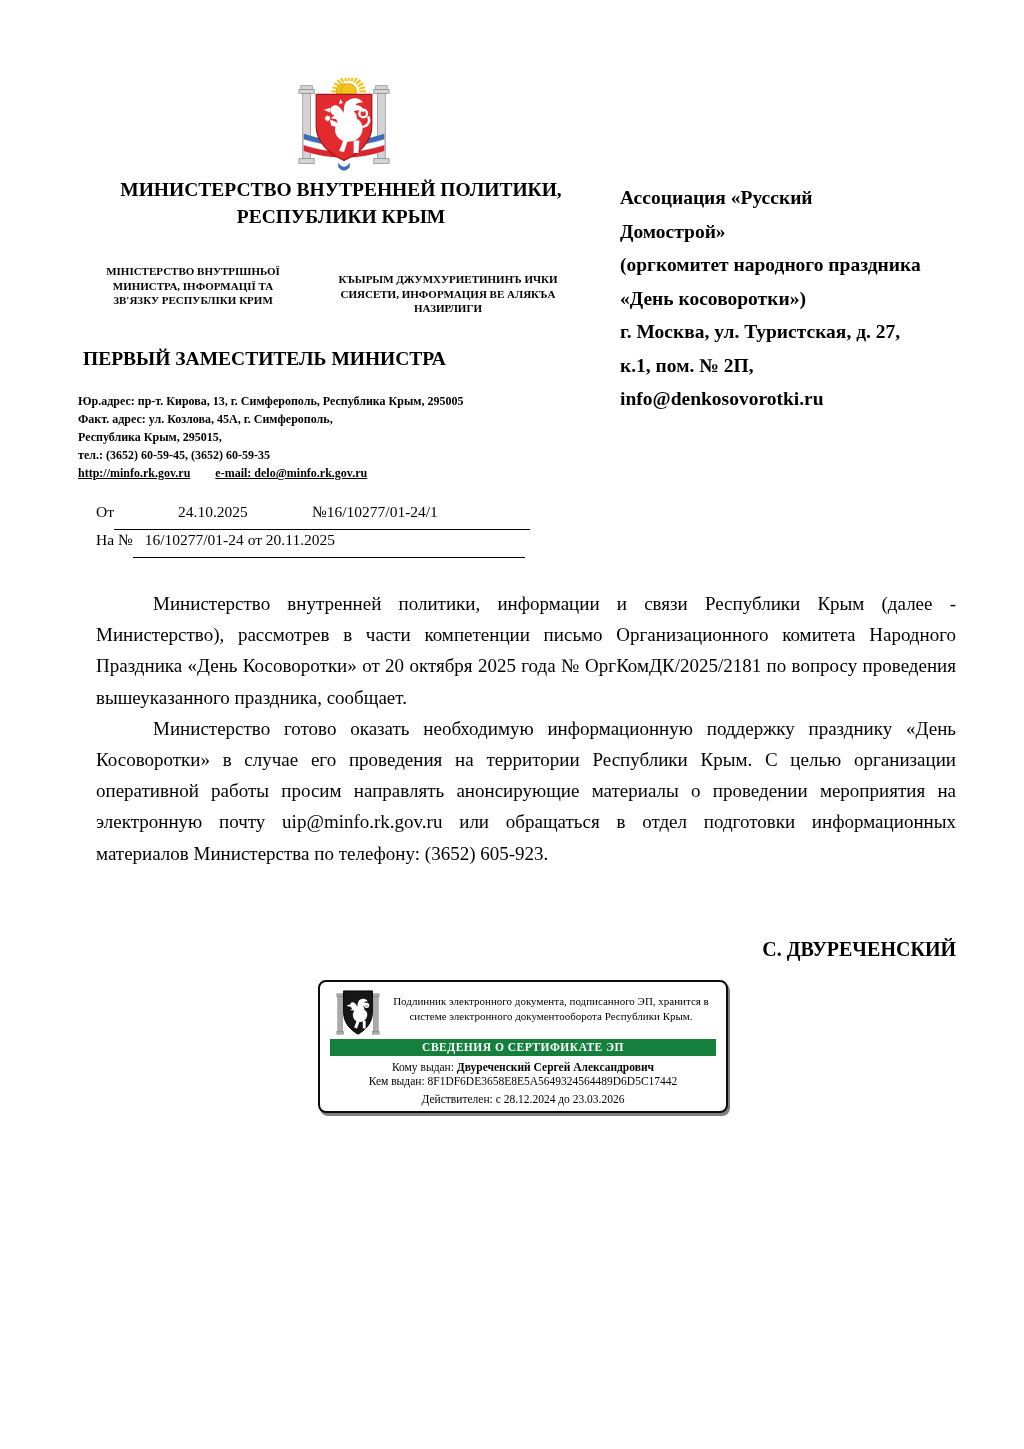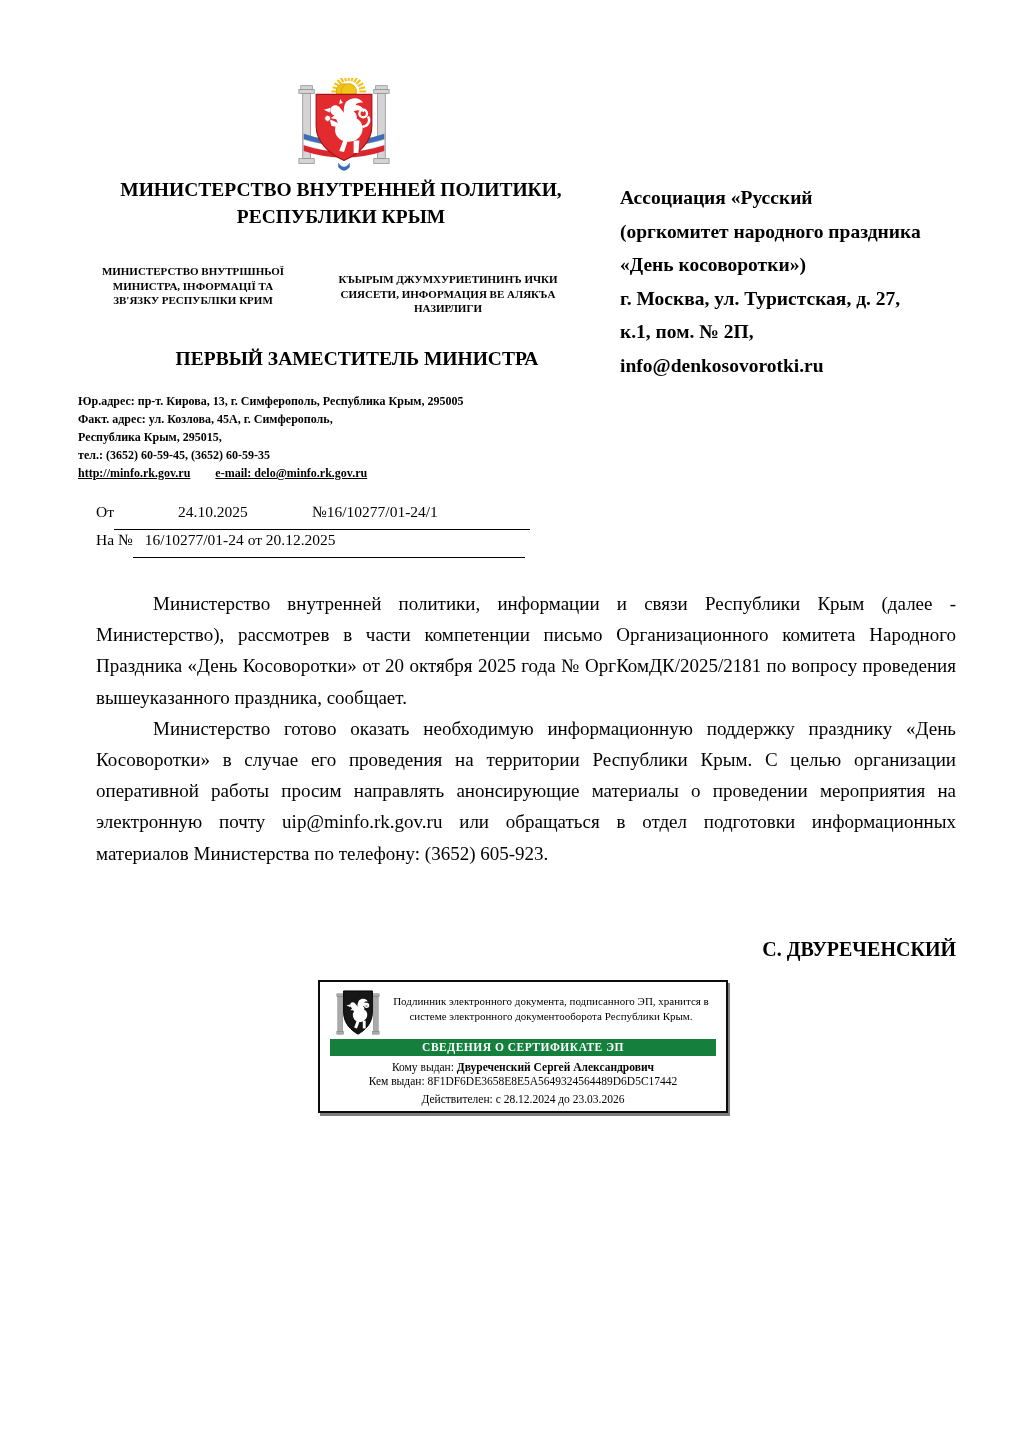--- a/index.html
+++ b/index.html
@@ -26,22 +26,22 @@
     left: 92px; top: 264px; width: 202px;
     text-align: center; font-weight: bold;
     font-size: 11px; line-height: 14.5px;
   }
   .bilingual-right {
     left: 322px; top: 264px; width: 252px;
     text-align: center; font-weight: bold;
     font-size: 11px; line-height: 14.5px; margin-top: 8px;
   }
   .position-title {
-    left: 101px; top: 348px; width: 512px;
-    text-align: center; font-weight: bold; font-size: 19.5px;
+    left: 83px; top: 348px; width: 512px;
+    text-align: left; font-weight: bold; font-size: 19.5px;
   }
   .address-block {
     left: 78px; top: 392px; width: 520px;
     text-align: left; font-size: 12px; line-height: 18px; font-weight: bold;
   }
   .address-links { margin-top: 0; }
   .address-links .lnk {
     text-decoration: underline;
     display: inline-block;
   }
@@ -74,21 +74,21 @@
 
   .signature {
     left: 96px; top: 938px; width: 860px;
     text-align: right; font-weight: bold; font-size: 20px;
   }
 
   
   .stamp {
     left: 318px; top: 980px; width: 410px; height: 133px;
     border: 2px solid #0b0b0b;
-    border-radius: 0;
+    border-radius: 8px;
     background: #fff;
     box-shadow: 2px 3px 0 rgba(20,20,20,0.55);
     font-size: 11px;
   }
   .stamp-emblem { left: 16px; top: 7px; width: 44px; height: 50px; }
   .stamp-notice {
     left: 64px; top: 12px; width: 334px;
     text-align: center; font-size: 11px; line-height: 15px;
   }
   .stamp-bar {
@@ -165,21 +165,21 @@
       <circle cx="33" cy="42" r="3.2" fill="#ffffff" stroke="#d8272e" stroke-width="1"></circle>
     </svg>
   </div>
 
   <div class="abs ministry-ru">
     <div>МИНИСТЕРСТВО ВНУТРЕННЕЙ ПОЛИТИКИ,</div>
     <div>РЕСПУБЛИКИ КРЫМ</div>
   </div>
 
   <div class="abs bilingual-left">
-    <div>МИНИСТЕРСТВО ВНУТРІШНЬОЇ</div>
+    <div>МІНІСТЕРСТВО ВНУТРІШНЬОЇ</div>
     <div>МИНИСТРА, ІНФОРМАЦІЇ ТА</div>
     <div>ЗВ'ЯЗКУ РЕСПУБЛІКИ КРИМ</div>
   </div>
   <div class="abs bilingual-right">
     <div>КЪЫРЫМ ДЖУМХУРИЕТИНИНЪ ИЧКИ</div>
     <div>СИЯСЕТИ, ИНФОРМАЦИЯ ВЕ АЛЯКЪА</div>
     <div>НАЗИРЛИГИ</div>
   </div>
 
   <div class="abs position-title">ПЕРВЫЙ ЗАМЕСТИТЕЛЬ МИНИСТРА</div>
@@ -192,25 +192,26 @@
     <div class="address-links">
       <span class="lnk">http://minfo.rk.gov.ru</span>
       <span class="lnk">e-mail: delo@minfo.rk.gov.ru</span>
     </div>
   </div>
 
   <div class="abs ref-row ref-from">
     <span>От</span><span class="uline" style="width:198px; text-align:center;">24.10.2025</span><span class="uline" style="width:218px; text-align:left;"><span>№</span><span>16/10277/01-24/1</span></span>
   </div>
   <div class="abs ref-row ref-reply">
-    <span>На №</span><span class="uline" style="width:392px; text-align:left; padding-left:12px;">16/10277/01-24 от 20.12.2025</span>
+    <span>На №</span><span class="uline" style="width:392px; text-align:left; padding-left:12px;">16/10277/01-24 от 20.11.2025</span>
   </div>
 
   <div class="abs addressee">
     <div>Ассоциация  «Русский</div>
+    <div>Домострой»</div>
     <div>(оргкомитет народного праздника</div>
     <div>«День косоворотки»)</div>
     <div>г. Москва,  ул. Туристская, д. 27,</div>
     <div>к.1, пом. № 2П,</div>
     <div>info@denkosovorotki.ru</div>
   </div>
 
   <div class="abs body-text">
     <p>Министерство внутренней политики, информации и связи Республики Крым (далее - Министерство), рассмотрев в части компетенции письмо Организационного комитета Народного Праздника «День Косоворотки» от 20 октября 2025 года № ОргКомДК/2025/2181 по вопросу проведения вышеуказанного праздника, сообщает.</p>
     <p>Министерство готово оказать необходимую информационную поддержку празднику «День Косоворотки» в случае его проведения на территории Республики Крым. С целью организации оперативной работы просим направлять анонсирующие материалы о проведении мероприятия на электронную почту uip@minfo.rk.gov.ru или обращаться в отдел подготовки информационных материалов Министерства по телефону: (3652) 605-923.</p>

